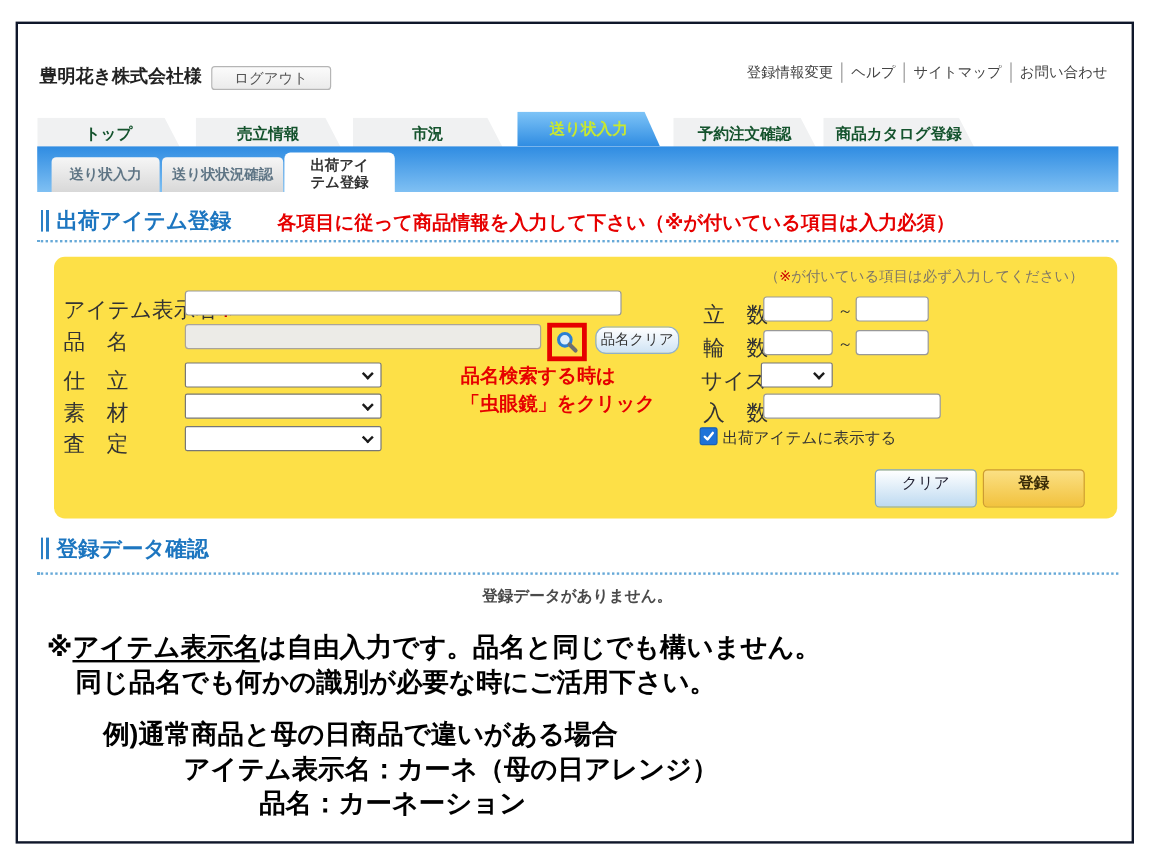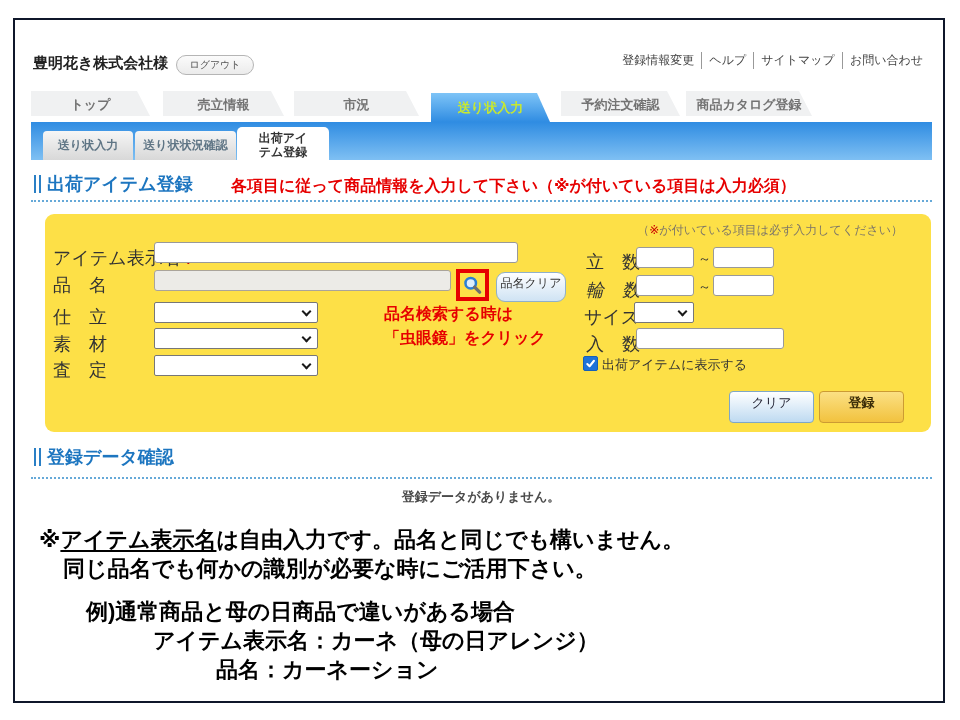--- a/index.html
+++ b/index.html
@@ -4,29 +4,29 @@
 <style>
   * { margin:0; padding:0; box-sizing:border-box; }
   html,body { width:960px; height:720px; background:#fff;
     font-family:"Liberation Sans","DejaVu Sans",sans-serif; color:#333; }
   #frame { position:absolute; left:13px; top:18px; width:932px; height:685px;
     border:2px solid #0f172a; background:#fff; overflow:hidden; }
   .abs { position:absolute; }
 
   
   #company { left:18px; top:34px; font-size:15px; font-weight:bold; color:#222; }
-  #logout { left:161px; top:35px; width:78px; height:20px; background:linear-gradient(#fbfbfb,#ebebeb);
-    border:1px solid #b5b5b5; border-radius:10px; font-size:10px; color:#555;
+  #logout { left:161px; top:35px; width:100px; height:20px; background:linear-gradient(#fbfbfb,#ebebeb);
+    border:1px solid #b5b5b5; border-radius:3px; font-size:12px; color:#555;
     text-align:center; line-height:18px; cursor:pointer; }
   #toplinks { right:13px; top:32px; font-size:12px; color:#444; display:flex; }
   #toplinks span { padding:0 7px; cursor:pointer; }
   #toplinks span + span { border-left:1px solid #999; }
 
   
-  .mtab { top:71px; height:25px; background:#f0f1f2; color:#737373; font-size:13px; font-weight:bold;
+  .mtab { top:78px; height:25px; background:#f0f1f2; color:#14532d; font-size:13px; font-weight:bold;
     text-align:center; line-height:27px; cursor:pointer;
     clip-path:polygon(0 0, calc(100% - 13px) 0, 100% 100%, 0 100%); }
   .mtab.active { top:73px; height:29px; line-height:30px;
     background:linear-gradient(#7ec4f7,#2f8ce2); color:#c8e830; }
 
   
   #band { left:16px; top:102px; width:901px; height:38px;
     background:linear-gradient(#2f8ce2,#7fc0f3); }
   .stab { position:absolute; font-weight:bold; text-align:center; cursor:pointer; }
   .stab.gray { top:9px; height:29px; width:92px; background:linear-gradient(#f6f6f6,#d8d8d8);
@@ -50,21 +50,21 @@
   .req { color:#cc0000; }
   input.txt { border:1px solid #999; border-radius:3px; background:#fff; height:21px;
     font-size:13px; padding:0 4px; font-family:inherit; }
   input.txt:disabled, input.txt.dis { background:#ecebe7; border-color:#aaa49a; }
   .note { font-size:12px; color:#7d7668; }
   .sel { border:1px solid #777; border-radius:2px; background:#fff; height:21px; cursor:pointer; }
   .sel .chev { position:absolute; right:7px; top:5px; width:7px; height:7px;
     border-right:2px solid #1a1a1a; border-bottom:2px solid #1a1a1a; transform:rotate(45deg); }
   #magbox { left:411px; top:55px; width:33px; height:32px; border:4px solid #e60000;
     display:flex; align-items:center; justify-content:center; }
-  #pnclear { left:451px; top:58px; width:70px; height:30px; background:linear-gradient(#ffffff,#cfe3f4);
+  #pnclear { left:451px; top:58px; width:70px; height:23px; background:linear-gradient(#ffffff,#cfe3f4);
     border:1px solid #8fb0ca; border-radius:9px; font-size:12px; color:#333;
     text-align:center; line-height:21px; cursor:pointer; }
   #annot { left:339px; top:88px; font-size:16px; font-weight:bold; color:#e60000; line-height:24px; }
   .tilde { font-size:13px; color:#333; }
   #chk { left:538px; top:142px; width:15px; height:15px; background:#1e73d8; border:1px solid #1660b8;
     border-radius:2px; cursor:pointer; display:flex; align-items:center; justify-content:center; }
   #chklabel { left:557px; top:142px; font-size:13px; color:#333; }
   .btn { height:32px; border-radius:4px; font-size:13px; text-align:center; line-height:21px; cursor:pointer; }
   #btn-clear { left:684px; top:177px; width:85px; background:linear-gradient(#ffffff,#bedaf1);
     border:1px solid #7fa7c6; color:#223; }
@@ -151,21 +151,21 @@
     <div class="abs" id="annot">
       <div>品名検索する時は</div>
       <div>「虫眼鏡」をクリック</div>
     </div>
 
     <div class="abs flabel" style="left:541px;top:36px;">立　数</div>
     <input class="abs txt" style="left: 591px; top: 33px; width: 58px;">
     <span class="abs tilde" style="left:653px;top:36px;">～</span>
     <input class="abs txt" style="left: 668px; top: 33px; width: 61px;">
 
-    <div class="abs flabel" style="left:541px;top:64px;font-style:italic;">輪　数</div>
+    <div class="abs flabel" style="left:541px;top:64px;">輪　数</div>
     <input class="abs txt" style="left: 591px; top: 61px; width: 58px;">
     <span class="abs tilde" style="left:653px;top:64px;">～</span>
     <input class="abs txt" style="left: 668px; top: 61px; width: 61px;">
 
     <div class="abs flabel" style="left:539px;top:91px;">サイズ</div>
     <div class="abs sel" style="left:589px;top:88px;width:60px;">
         <span class="chev"></span>
       </div>
 
     <div class="abs flabel" style="left:541px;top:118px;">入　数</div>

